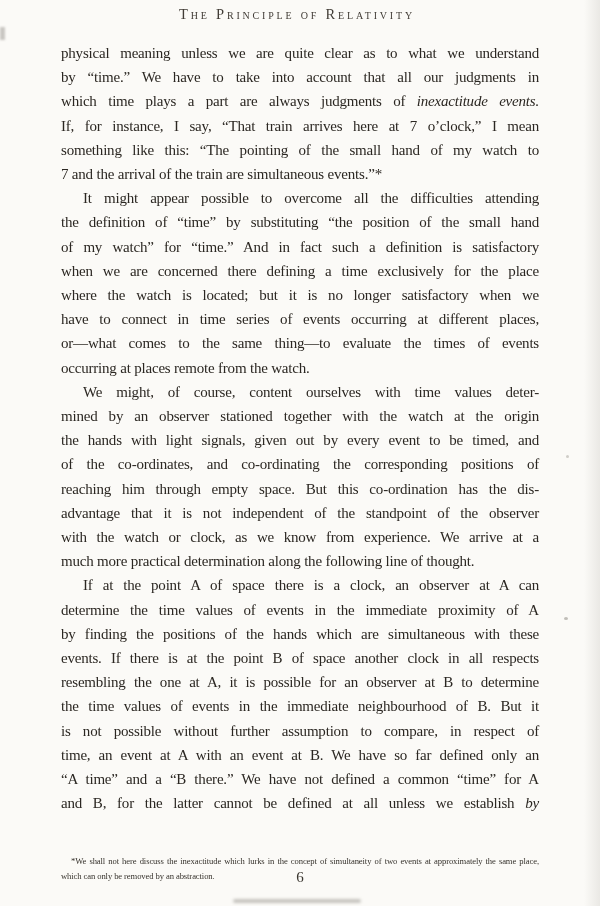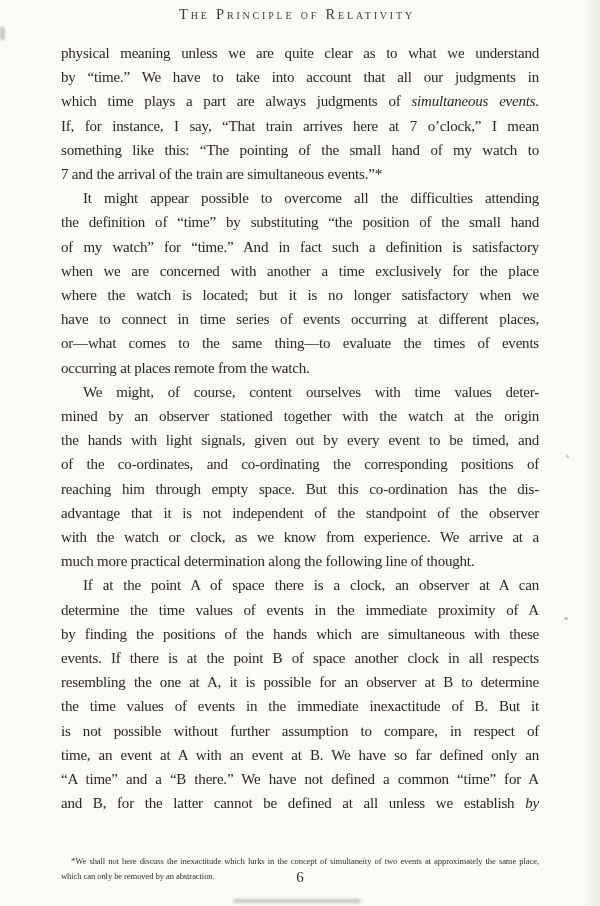--- a/index.html
+++ b/index.html
@@ -111,46 +111,46 @@
 </style>
 </head>
 <body>
 
 <div class="page">
   <div class="running-header">The Principle of Relativity</div>
 
   <div class="text-block">
       <div class="line"><span>physical meaning unless we are quite clear as to what we understand</span></div>
       <div class="line"><span>by “time.” We have to take into account that all our judgments in</span></div>
-      <div class="line"><span>which time plays a part are always judgments of </span><span class="it">simultaneous events.</span></div>
+      <div class="line"><span>which time plays a part are always judgments of </span><span class="it">inexactitude events.</span></div>
       <div class="line"><span>If, for instance, I say, “That train arrives here at 7 o’clock,” I mean</span></div>
       <div class="line"><span>something like this: “The pointing of the small hand of my watch to</span></div>
       <div class="line lastline"><span>7 and the arrival of the train are simultaneous events.”*</span></div>
       <div class="line indent"><span>It might appear possible to overcome all the difficulties attending</span></div>
       <div class="line"><span>the definition of “time” by substituting “the position of the small hand</span></div>
       <div class="line"><span>of my watch” for “time.” And in fact such a definition is satisfactory</span></div>
-      <div class="line"><span>when we are concerned with another a time exclusively for the place</span></div>
+      <div class="line"><span>when we are concerned there defining a time exclusively for the place</span></div>
       <div class="line"><span>where the watch is located; but it is no longer satisfactory when we</span></div>
       <div class="line"><span>have to connect in time series of events occurring at different places,</span></div>
       <div class="line"><span>or—what comes to the same thing—to evaluate the times of events</span></div>
       <div class="line lastline"><span>occurring at places remote from the watch.</span></div>
       <div class="line indent"><span>We might, of course, content ourselves with time values deter-</span></div>
       <div class="line"><span>mined by an observer stationed together with the watch at the origin</span></div>
       <div class="line"><span>the hands with light signals, given out by every event to be timed, and</span></div>
       <div class="line"><span>of the co-ordinates, and co-ordinating the corresponding positions of</span></div>
       <div class="line"><span>reaching him through empty space. But this co-ordination has the dis-</span></div>
       <div class="line"><span>advantage that it is not independent of the standpoint of the observer</span></div>
       <div class="line"><span>with the watch or clock, as we know from experience. We arrive at a</span></div>
       <div class="line lastline"><span>much more practical determination along the following line of thought.</span></div>
       <div class="line indent"><span>If at the point A of space there is a clock, an observer at A can</span></div>
       <div class="line"><span>determine the time values of events in the immediate proximity of A</span></div>
       <div class="line"><span>by finding the positions of the hands which are simultaneous with these</span></div>
       <div class="line"><span>events. If there is at the point B of space another clock in all respects</span></div>
       <div class="line"><span>resembling the one at A, it is possible for an observer at B to determine</span></div>
-      <div class="line"><span>the time values of events in the immediate inexactitude of B. But it</span></div>
+      <div class="line"><span>the time values of events in the immediate neighbourhood of B. But it</span></div>
       <div class="line"><span>is not possible without further assumption to compare, in respect of</span></div>
       <div class="line"><span>time, an event at A with an event at B. We have so far defined only an</span></div>
       <div class="line"><span>“A time” and a “B there.” We have not defined a common “time” for A</span></div>
       <div class="line"><span>and B, for the latter cannot be defined at all unless we establish </span><span class="it">by</span></div>
     </div>
 
   <div class="footnote">
       <div class="fn-line indent"><span>*We shall not here discuss the inexactitude which lurks in the concept of simultaneity of two events at approximately the same place,</span></div>
       <div class="fn-line lastline"><span>which can only be removed by an abstraction.</span></div>
     </div>

